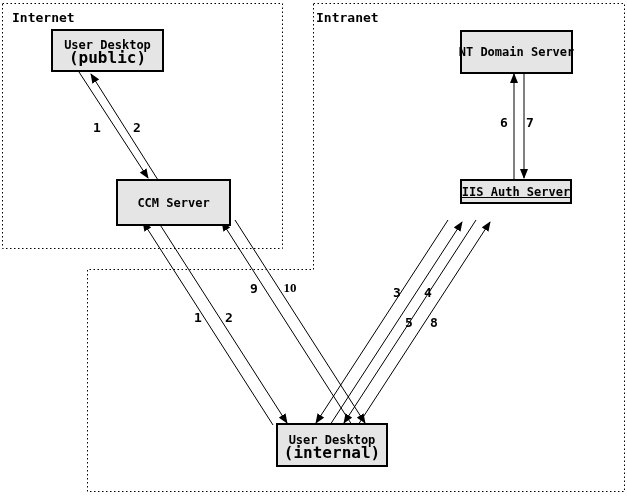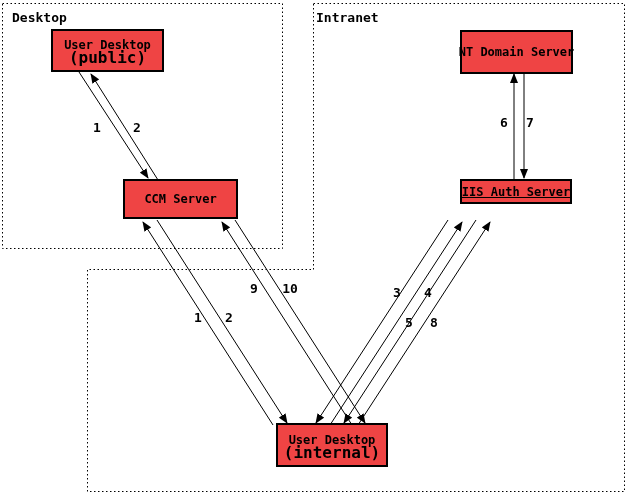--- a/index.html
+++ b/index.html
@@ -12,21 +12,21 @@
     font-family: "DejaVu Sans Mono", "Liberation Mono", monospace;
   }
   .stage svg.wires {
     position: absolute;
     left: 0; top: 0;
     z-index: 1;
   }
   .node {
     position: absolute;
     box-sizing: border-box;
-    background: #ef4444;
+    background: #e5e5e5;
     border: 2px solid #000000;
     display: flex;
     flex-direction: column;
     align-items: center;
     justify-content: center;
     text-align: center;
     z-index: 2;
   }
   .node .title {
     font-weight: bold;
@@ -85,51 +85,51 @@
     <line x1="157" y1="220" x2="287" y2="423" stroke="#000000" stroke-width="1" marker-end="url(#ah)"></line>
     <line x1="352" y1="425" x2="222" y2="222" stroke="#000000" stroke-width="1" marker-end="url(#ah)"></line>
     <line x1="235" y1="220" x2="365" y2="423" stroke="#000000" stroke-width="1" marker-end="url(#ah)"></line>
 
     <line x1="448" y1="220" x2="316" y2="423" stroke="#000000" stroke-width="1" marker-end="url(#ah)"></line>
     <line x1="330" y1="425" x2="462" y2="222" stroke="#000000" stroke-width="1" marker-end="url(#ah)"></line>
     <line x1="476" y1="220" x2="344" y2="423" stroke="#000000" stroke-width="1" marker-end="url(#ah)"></line>
     <line x1="358" y1="425" x2="490" y2="222" stroke="#000000" stroke-width="1" marker-end="url(#ah)"></line>
   </svg>
 
-  <div class="zone-label" style="left:12px; top:10px;">Desktop</div>
+  <div class="zone-label" style="left:12px; top:10px;">Internet</div>
   <div class="zone-label" style="left:316px; top:10px;">Intranet</div>
 
   <div class="node" style="left:51px; top:29px; width:113px; height:43px;">
     <span class="title">User Desktop</span>
     <span class="subtitle">(public)</span>
   </div>
 
   <div class="node" style="left:460px; top:30px; width:113px; height:44px;">
     <span class="title">NT Domain Server</span>
   </div>
 
-  <div class="node" style="left:123px; top:179px; width:115px; height:40px;">
+  <div class="node" style="left:116px; top:179px; width:115px; height:47px;">
     <span class="title">CCM Server</span>
   </div>
 
   <div class="node" style="left:460px; top:179px; width:112px; height:25px;text-decoration:underline;">
     <span class="title">IIS Auth Server</span>
   </div>
 
   <div class="node" style="left:276px; top:423px; width:112px; height:44px;">
     <span class="title">User Desktop</span>
     <span class="subtitle">(internal)</span>
   </div>
 
   <span class="num" style="left:97px;  top:127px;">1</span>
   <span class="num" style="left:137px; top:127px;">2</span>
   <span class="num" style="left:504px; top:122px;">6</span>
   <span class="num" style="left:530px; top:122px;">7</span>
   <span class="num" style="left:198px; top:317px;">1</span>
   <span class="num" style="left:229px; top:317px;">2</span>
   <span class="num" style="left:254px; top:288px;">9</span>
-  <span class="num" style="left:290px; top:288px;">10</span>
+  <span class="num" style="left:290px; top:288px;font-family:Liberation Serif, serif;">10</span>
   <span class="num" style="left:397px; top:292px;">3</span>
   <span class="num" style="left:428px; top:292px;">4</span>
   <span class="num" style="left:409px; top:322px;">5</span>
   <span class="num" style="left:434px; top:322px;">8</span>
 
 </div>
 
 </body></html>

